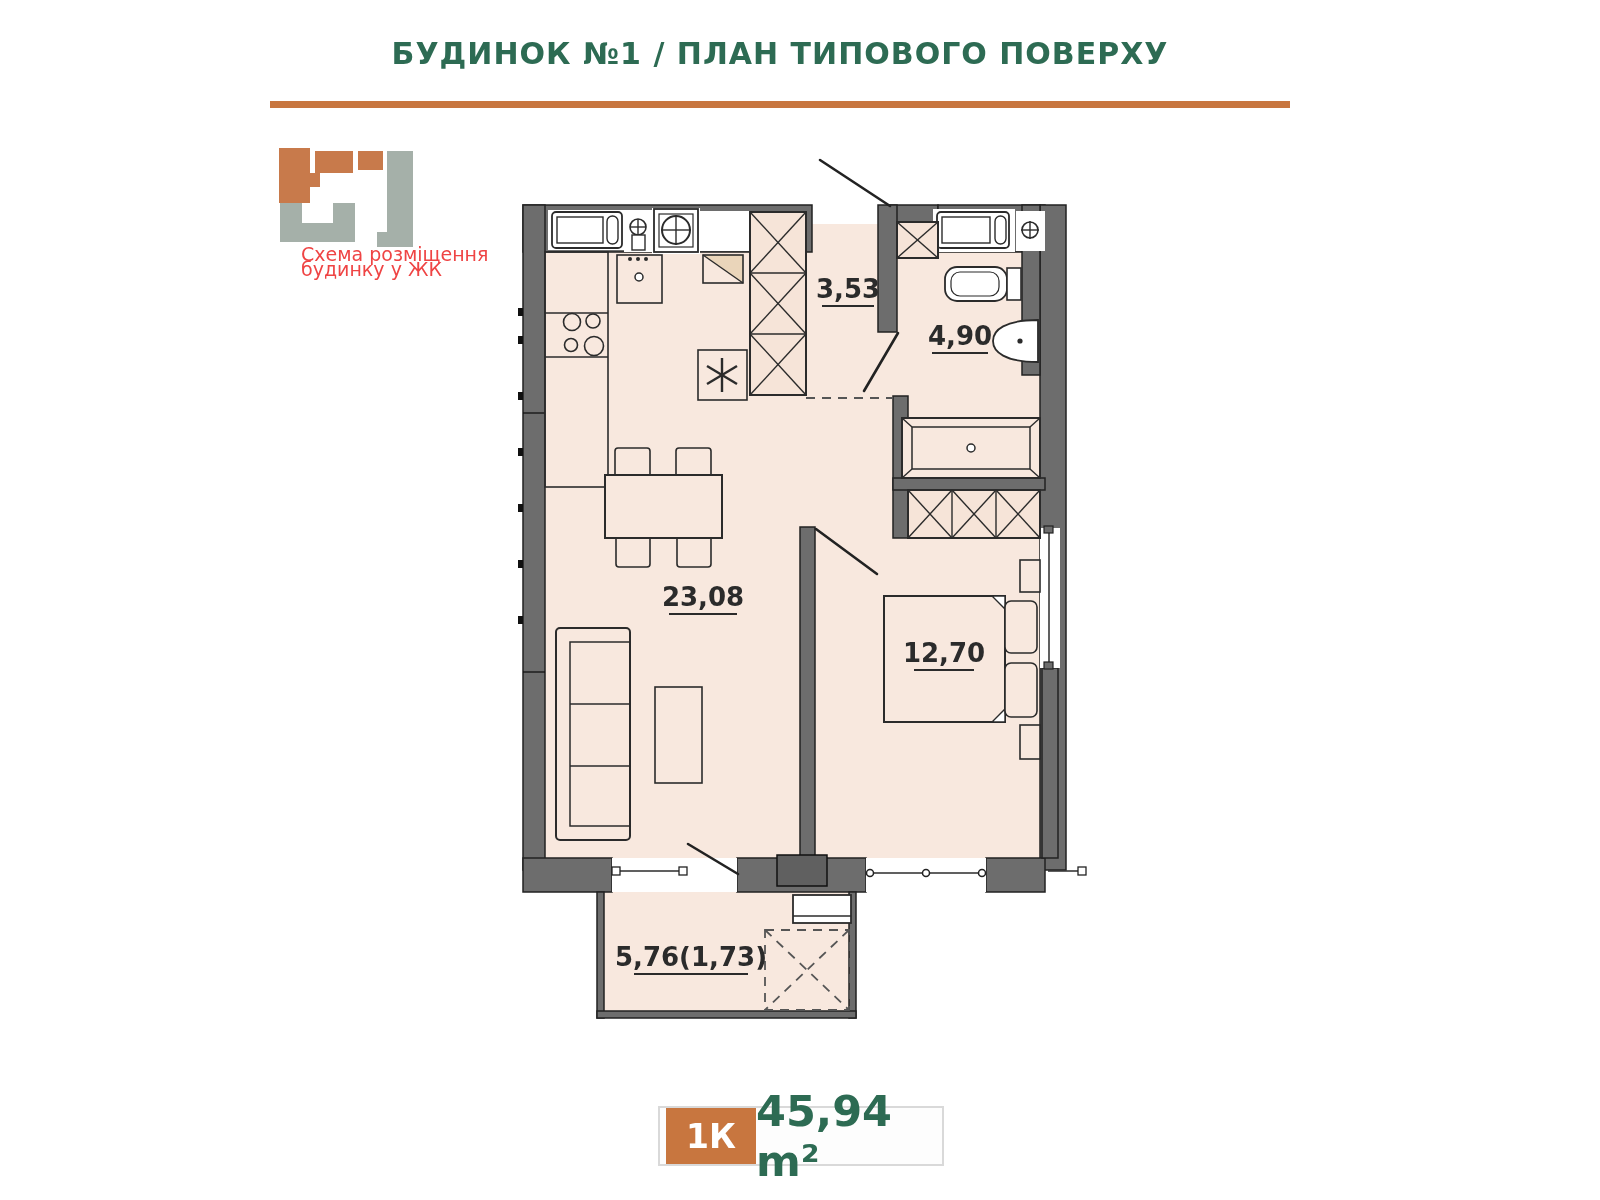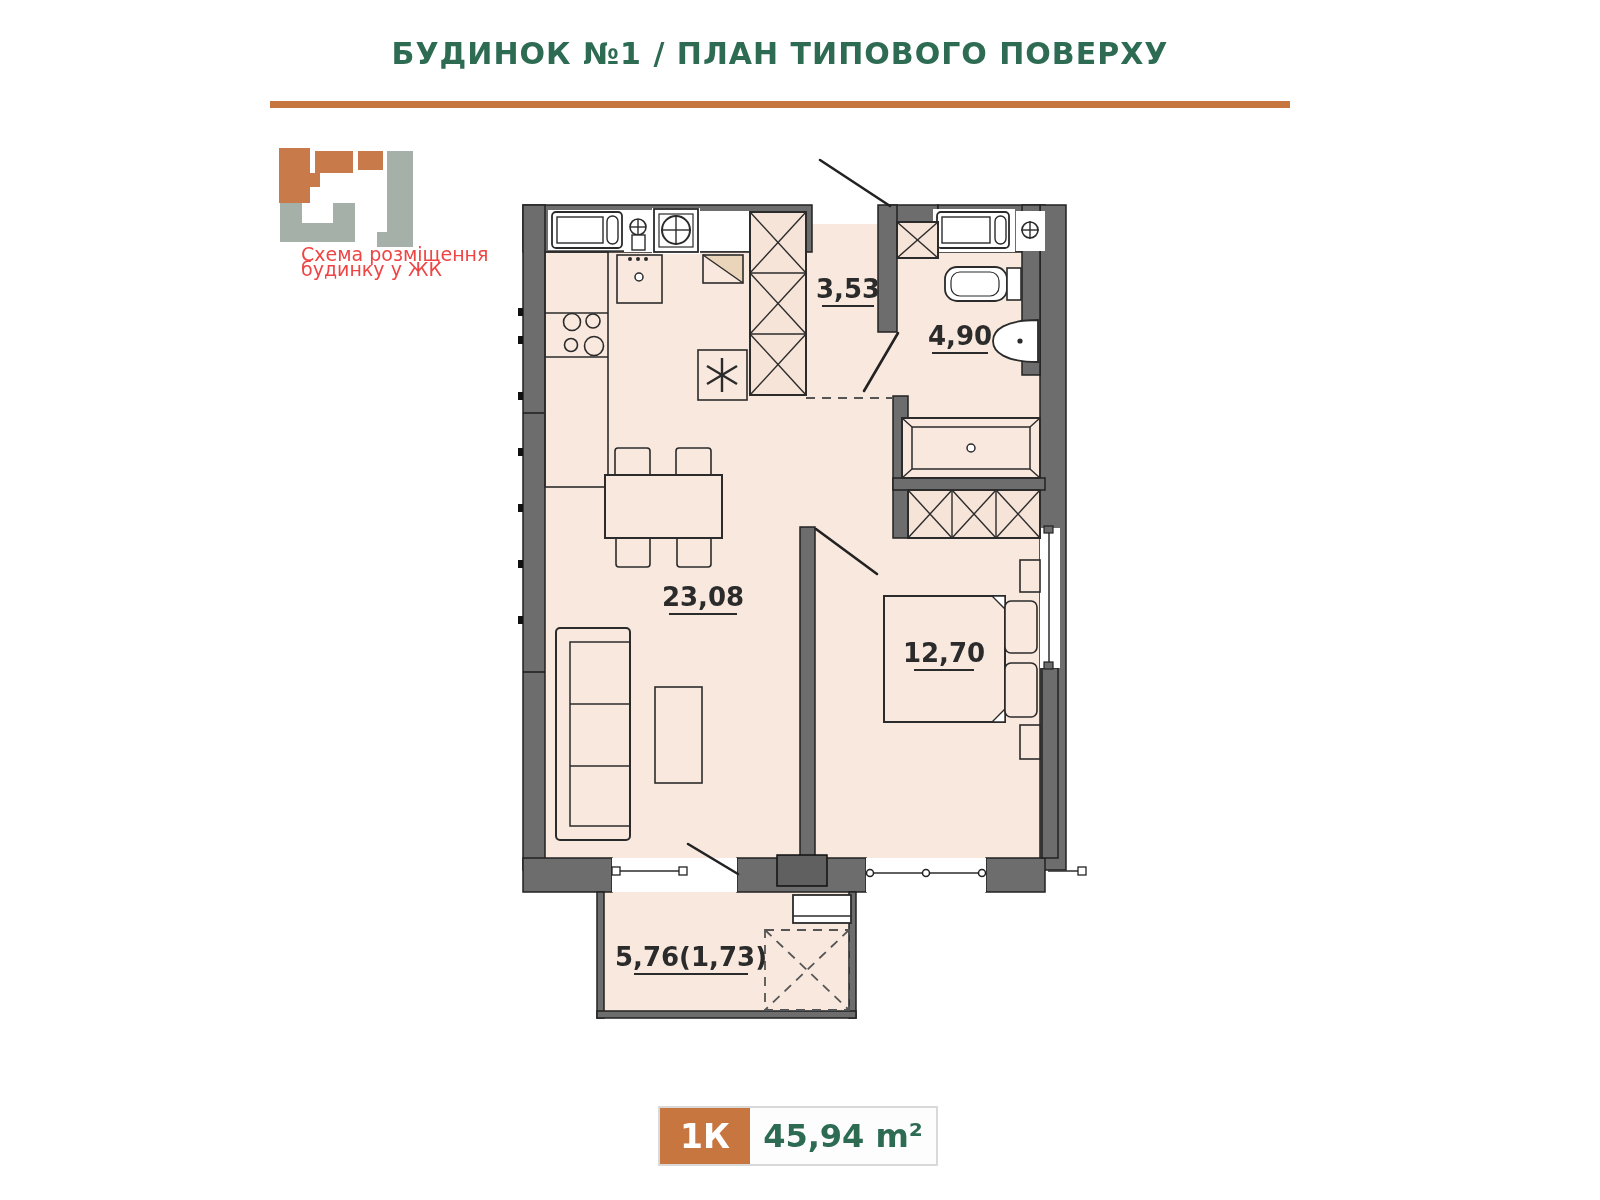--- a/index.html
+++ b/index.html
@@ -12,22 +12,22 @@
   
   #logo{position:absolute;left:263px;top:138px;width:200px;height:180px;}
   .logo-caption{position:absolute;left:277px;color:#ef4444;font-size:19px;font-weight:500;margin-left:24px;}
   #logo-cap1{top:243px;} #logo-cap2{top:258px;}
   
   #plan{position:absolute;left:508px;top:140px;}
   
   #badge{position:absolute;left:658px;top:1106px;height:56px;display:flex;align-items:stretch;
          border:2px solid #d9d9d9;background:#fdfdfd;}
   #badge-rooms{width:90px;background:#c8763f;color:#ffffff;font-size:33px;font-weight:bold;
-               display:flex;align-items:center;justify-content:center;}
-  #badge-area{width:186px;color:#2d6b53;font-size:32px;font-weight:bold;
+               display:flex;align-items:center;justify-content:center;margin-left:6px;}
+  #badge-area{width:186px;color:#2d6b53;font-size:43px;font-weight:bold;
               display:flex;align-items:center;justify-content:center;}
   
   .wall{fill:#6d6d6d;stroke:#222;stroke-width:1.5;}
   .niche{fill:#ffffff;}
   .furn{fill:#f8e8de;stroke:#2b2b2b;stroke-width:2;}
   .furn-thin{fill:#f8e8de;stroke:#2b2b2b;stroke-width:1.6;}
   .white-furn{fill:#ffffff;stroke:#2b2b2b;stroke-width:1.8;}
   .ln{stroke:#2b2b2b;stroke-width:1.5;fill:none;}
   .door{stroke:#222;stroke-width:2.6;stroke-linecap:round;fill:none;}
   .xline{stroke:#2b2b2b;stroke-width:1.4;fill:none;}

